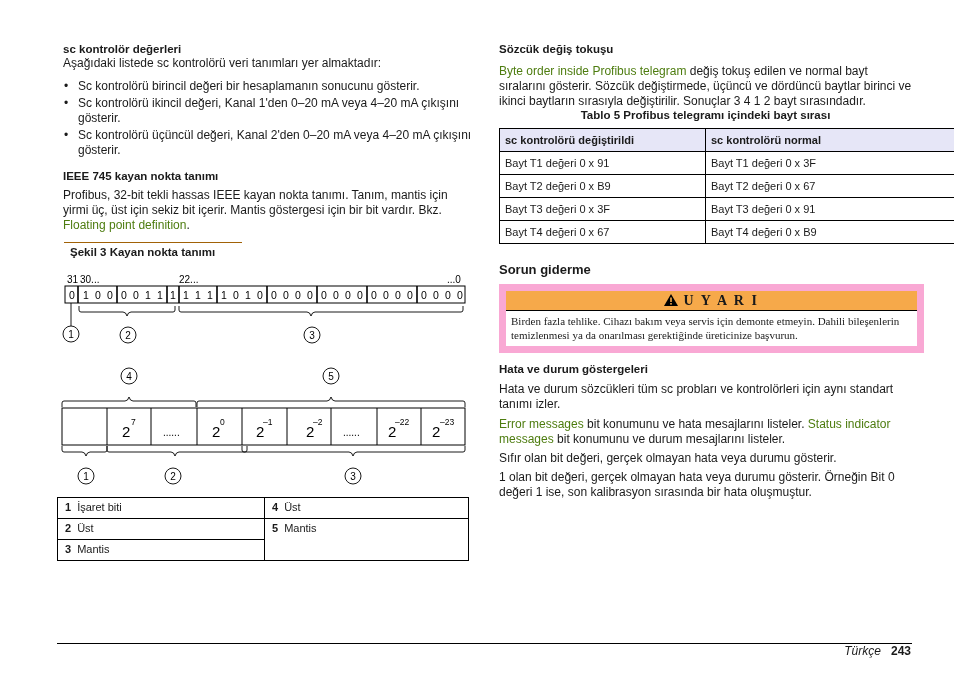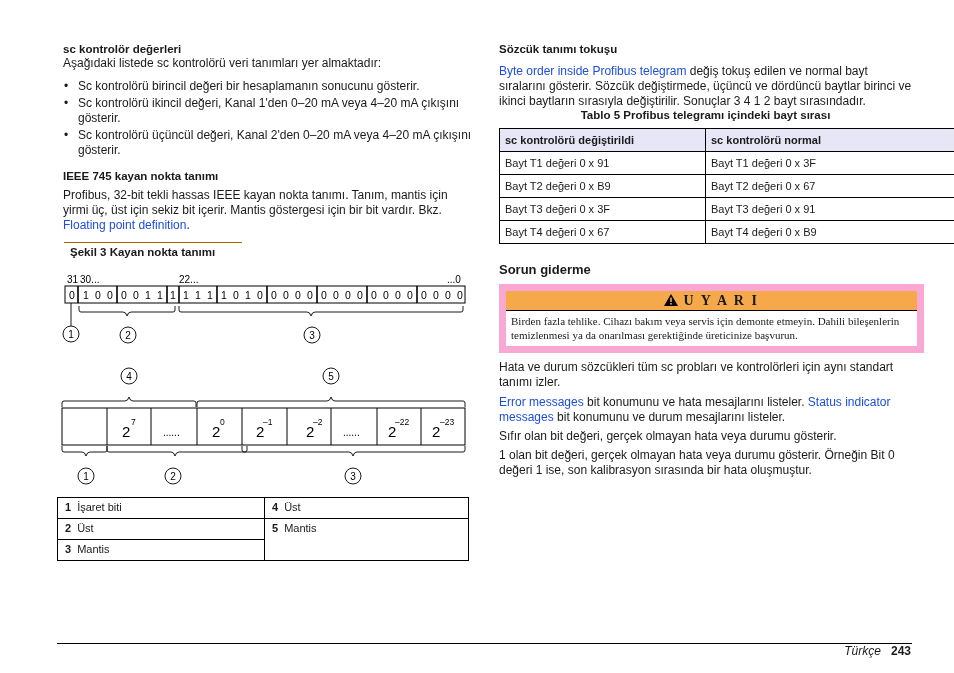--- a/index.html
+++ b/index.html
@@ -3,21 +3,21 @@
 <meta charset="utf-8">
 <style>
   html, body { margin: 0; padding: 0; background: #ffffff; }
   body { width: 954px; height: 673px; position: relative; overflow: hidden;
          font-family: "Liberation Sans", sans-serif; color: #1a1a1a; }
   .col { position: absolute; top: 40px; }
   .left { left: 63px; width: 413px; }
   .right { left: 499px; width: 413px; }
   .h-small { font-weight: bold; font-size: 11.5px; margin: 0; }
   .p { font-size: 12px; line-height: 15px; margin: 0; }
-  a.link { color: #1d4ed8; text-decoration: none; }
+  a.link { color: #4d7c0f; text-decoration: none; }
   ul.bul { list-style: none; padding: 0; margin: 8px 0 0 0; }
   ul.bul li { position: relative; padding-left: 15px; font-size: 12px; line-height: 15px; margin-bottom: 2px; }
   ul.bul li::before { content: "•"; position: absolute; left: 1px; top: 0; }
   .fig-title { font-size: 11.5px; font-weight: bold; border-top: 1px solid #a16207; width: 172px; padding: 3px 0 0 6px; margin-left: 1px; }
   
   .bits-svg { position: absolute; left: 57px; top: 268px; }
   .legend { position: absolute; left: 57px; top: 497px; width: 412px; border-collapse: collapse; font-size: 11px; }
   .legend td { border: 1px solid #000; padding: 3px 7px; height: 14px; vertical-align: top; }
   .legend .n { font-weight: bold; margin-right: 6px; }
   
@@ -191,21 +191,21 @@
     <td><span class="n">2</span><span>Üst</span></td>
     <td rowspan="2"><span class="n">5</span><span>Mantis</span></td>
   </tr>
   <tr>
     <td><span class="n">3</span><span>Mantis</span></td>
   </tr>
 </tbody>
   </table>
 
 <div class="col right">
-  <p class="h-small" style="margin-top:3px;">Sözcük tanımı tokuşu</p>
+  <p class="h-small" style="margin-top:3px;">Sözcük değiş tokuşu</p>
   <p class="p" style="margin-top:9px;">
     <a class="link" href="#">Byte order inside Profibus telegram</a><span> değiş tokuş edilen ve normal bayt sıralarını gösterir. Sözcük değiştirmede, üçüncü ve dördüncü baytlar birinci ve ikinci baytların sırasıyla değiştirilir. Sonuçlar 3 4 1 2 bayt sırasındadır.</span>
   </p>
   <div class="tbl-caption">Tablo 5  Profibus telegramı içindeki bayt sırası</div>
   <table class="bt">
     <tbody>
         <tr>
       <th style="width:195px;">sc kontrolörü değiştirildi</th>
       <th>sc kontrolörü normal</th>
     </tr>
@@ -235,20 +235,21 @@
         <svg width="14" height="12" viewBox="0 0 14 12" style="vertical-align:-1px;">
             <path d="M7,0 L14,12 L0,12 Z" fill="#000"></path>
             <rect x="6.2" y="3.5" width="1.6" height="4.5" fill="#f6a94a"></rect>
             <rect x="6.2" y="9" width="1.6" height="1.6" fill="#f6a94a"></rect>
           </svg>
       </span><span>U Y A R I</span>
     </div>
     <div class="warn-body">Birden fazla tehlike. Cihazı bakım veya servis için demonte etmeyin. Dahili bileşenlerin temizlenmesi ya da onarılması gerektiğinde üreticinize başvurun.</div>
   </div>
 
+  <p class="h-small" style="margin-top:10px;">Hata ve durum göstergeleri</p>
   <p class="p" style="margin-top:7px;">Hata ve durum sözcükleri tüm sc probları ve kontrolörleri için aynı standart tanımı izler.</p>
   <p class="p" style="margin-top:5px;">
     <a class="link" href="#">Error messages</a><span> bit konumunu ve hata mesajlarını listeler. </span><a class="link" href="#">Status indicator messages</a><span> bit konumunu ve durum mesajlarını listeler.</span>
   </p>
   <p class="p" style="margin-top:4px;">Sıfır olan bit değeri, gerçek olmayan hata veya durumu gösterir.</p>
   <p class="p" style="margin-top:4px;">1 olan bit değeri, gerçek olmayan hata veya durumu gösterir. Örneğin Bit 0 değeri 1 ise, son kalibrasyon sırasında bir hata oluşmuştur.</p>
 </div>
 
 <div class="footer-line"></div>
 <div class="footer">

